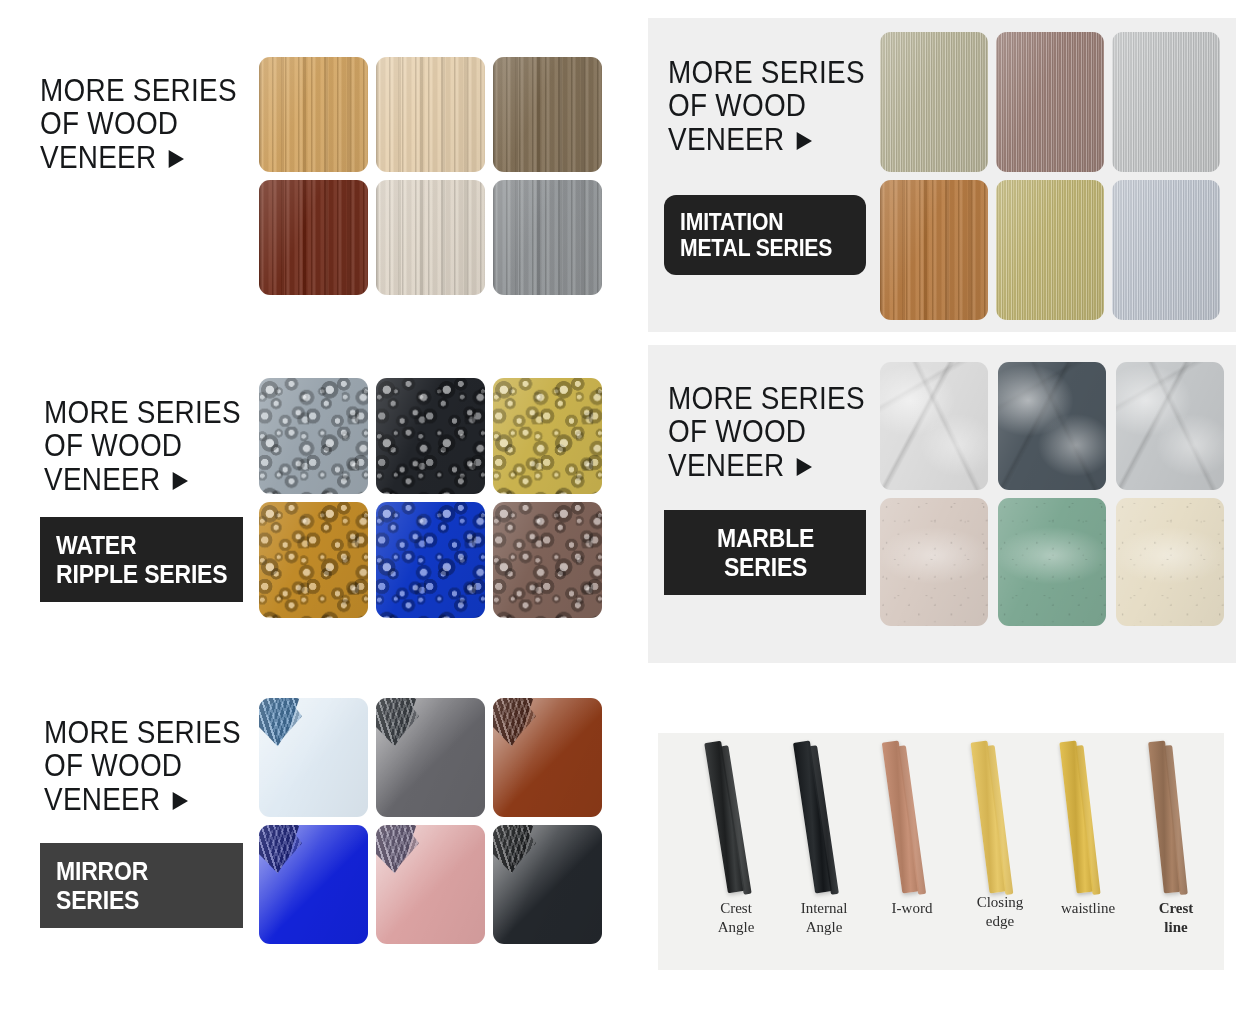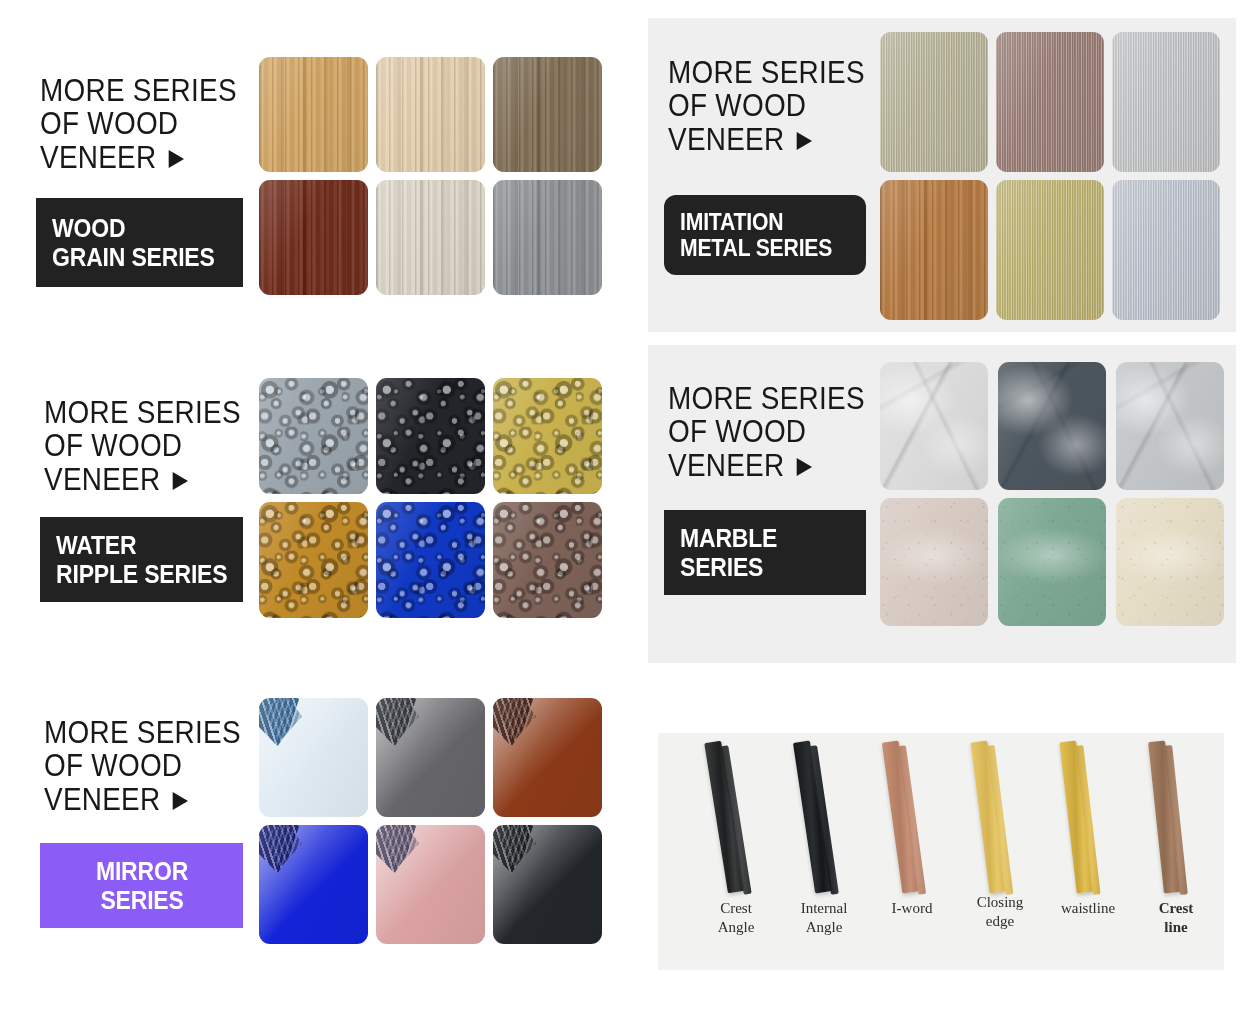--- a/index.html
+++ b/index.html
@@ -177,24 +177,20 @@
 
 <div class="stage">
     <div class="series-head" style="left: 40px; top: 74px;">
       <div class="head-line" style="font-size: 31px;"><span>MORE SERIES</span></div>
       <div class="head-line" style="font-size: 31px;"><span>OF WOOD</span></div>
       <div class="head-line row" style="font-size: 31px;">
         <span>VENEER</span>
         <span class="arrow-glyph"></span>
       </div>
     </div>
-    <div class="plate" style="left: 36px; top: 198px; width: 207px; height: 89px; padding-left: 16px; background: rgb(34, 34, 34);">
-      <div class="plate-line" style="font-size: 25px;">WOOD</div>
-      <div class="plate-line" style="font-size: 25px;">GRAIN SERIES</div>
-    </div>
     <div class="grid" style="left: 259px; top: 57px; grid-template-columns: repeat(3, 109px); grid-template-rows: repeat(2, 115px); gap: 8px;">
       <div class="sw tex-wood" style="background-color: rgb(211, 163, 94);"></div>
       <div class="sw tex-wood" style="background-color: rgb(230, 207, 172);"></div>
       <div class="sw tex-wood" style="background-color: rgb(125, 106, 79);"></div>
       <div class="sw tex-wood" style="background-color: rgb(107, 35, 17);"></div>
       <div class="sw tex-wood" style="background-color: rgb(222, 213, 199);"></div>
       <div class="sw tex-wood" style="background-color: rgb(139, 143, 146);"></div>
     </div>
     <div class="panel grey" style="left: 648px; top: 18px; width: 588px; height: 314px;"></div>
     <div class="series-head" style="left: 668px; top: 56px;">
@@ -239,41 +235,41 @@
     </div>
     <div class="panel grey" style="left: 648px; top: 345px; width: 588px; height: 318px;"></div>
     <div class="series-head" style="left: 668px; top: 382px;">
       <div class="head-line" style="font-size: 31px;"><span>MORE SERIES</span></div>
       <div class="head-line" style="font-size: 31px;"><span>OF WOOD</span></div>
       <div class="head-line row" style="font-size: 31px;">
         <span>VENEER</span>
         <span class="arrow-glyph"></span>
       </div>
     </div>
-    <div class="plate" style="left: 664px; top: 510px; width: 202px; height: 85px; padding-left: 16px; background: rgb(34, 34, 34);">
+    <div class="plate" style="left: 664px; top: 510px; width: 202px; height: 85px; padding-left: 16px; background: rgb(34, 34, 34); text-align: center;">
       <div class="plate-line" style="font-size: 25px;">MARBLE</div>
       <div class="plate-line" style="font-size: 25px;">SERIES</div>
     </div>
     <div class="grid" style="left: 880px; top: 362px; grid-template-columns: repeat(3, 108px); grid-template-rows: repeat(2, 128px); gap: 8px 10px;">
       <div class="sw tex-marble" style="background-color: rgb(220, 220, 220);"></div>
       <div class="sw tex-marble" style="background-color: rgb(76, 86, 94);"></div>
       <div class="sw tex-marble" style="background-color: rgb(195, 198, 200);"></div>
       <div class="sw tex-stone" style="background-color: rgb(216, 203, 195);"></div>
       <div class="sw tex-stone" style="background-color: rgb(125, 168, 147);"></div>
       <div class="sw tex-stone" style="background-color: rgb(230, 221, 198);"></div>
     </div>
     <div class="series-head" style="left: 44px; top: 716px;">
       <div class="head-line" style="font-size: 31px;"><span>MORE SERIES</span></div>
       <div class="head-line" style="font-size: 31px;"><span>OF WOOD</span></div>
       <div class="head-line row" style="font-size: 31px;">
         <span>VENEER</span>
         <span class="arrow-glyph"></span>
       </div>
     </div>
-    <div class="plate" style="left: 40px; top: 843px; width: 203px; height: 85px; padding-left: 16px; background: #8b5cf6; text-align: center;">
+    <div class="plate" style="left: 40px; top: 843px; width: 203px; height: 85px; padding-left: 16px; background: #404040;">
       <div class="plate-line" style="font-size: 25px;">MIRROR</div>
       <div class="plate-line" style="font-size: 25px;">SERIES</div>
     </div>
     <div class="grid" style="left: 259px; top: 698px; grid-template-columns: repeat(3, 109px); grid-template-rows: repeat(2, 119px); gap: 8px;">
       <div class="sw tex-mirror" style="background-color: rgb(223, 234, 243); background-image: linear-gradient(135deg, rgba(255, 255, 255, 0.55) 0%, rgba(255, 255, 255, 0) 55%);">
         <div class="bldg" style="background: rgb(47, 110, 168);"></div>
         <div class="bldg2" style="background: rgb(47, 110, 168);"></div>
       </div>
       <div class="sw tex-mirror" style="background-color: rgb(101, 101, 106); background-image: linear-gradient(135deg, rgba(255, 255, 255, 0.55) 0%, rgba(255, 255, 255, 0) 55%);">
         <div class="bldg" style="background: rgb(43, 49, 56);"></div>

